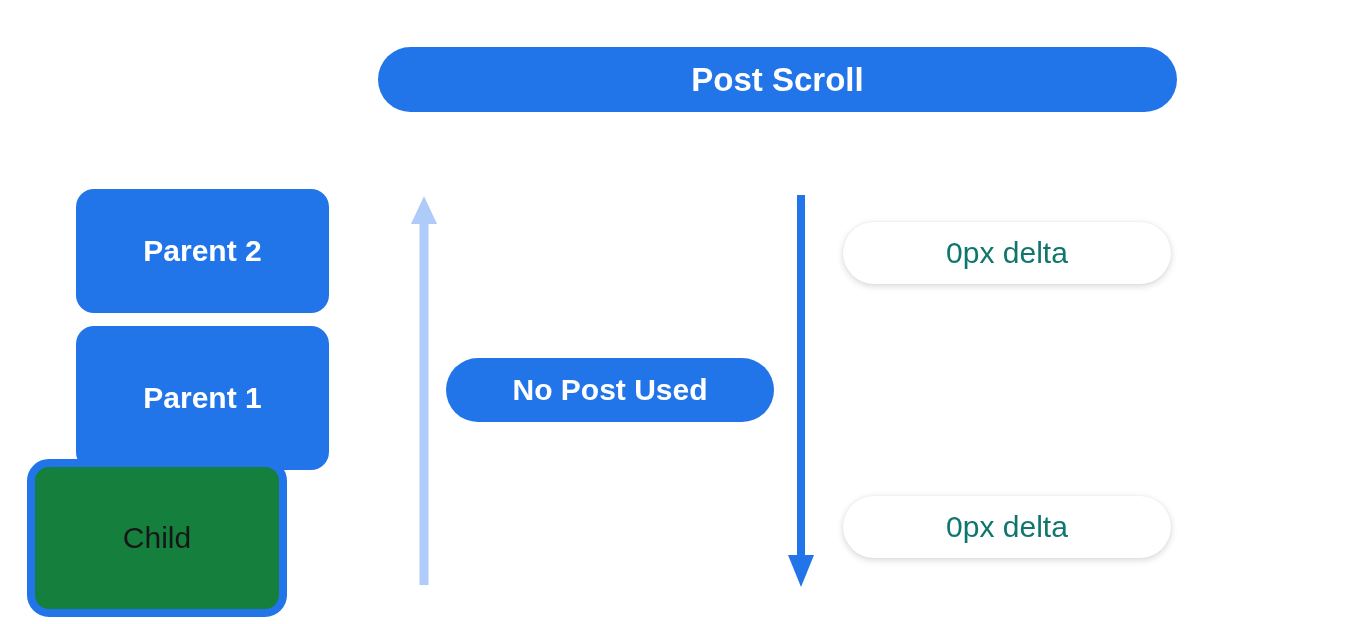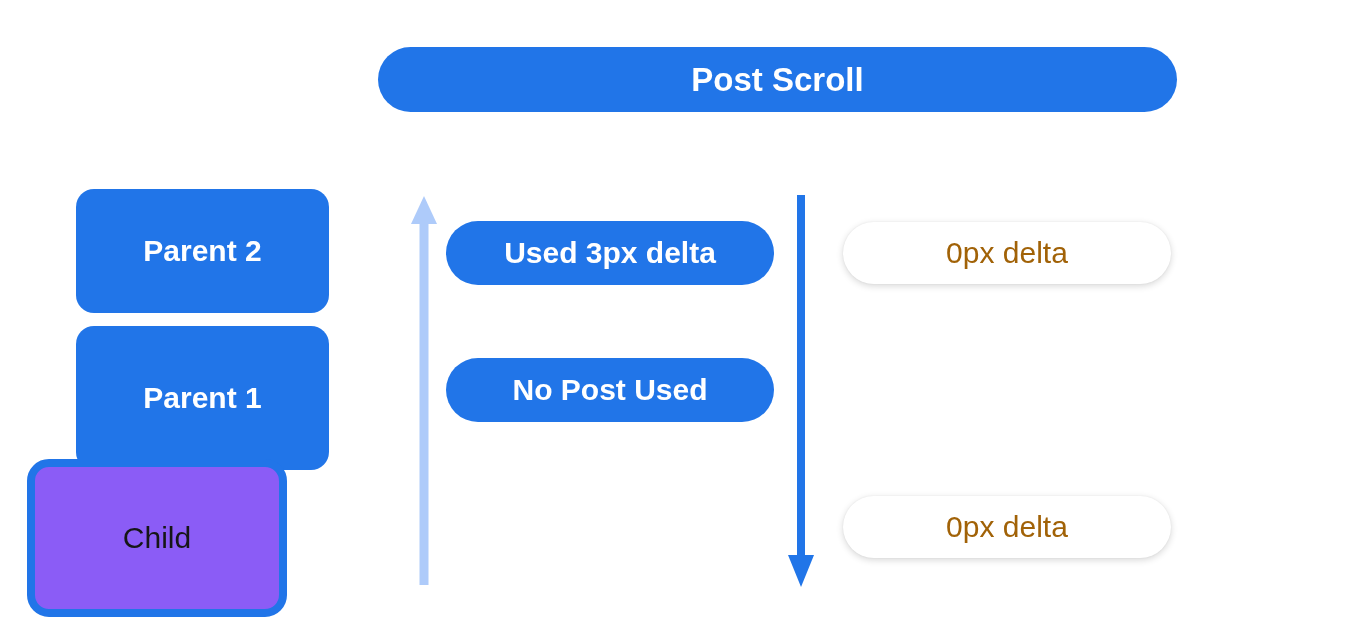--- a/index.html
+++ b/index.html
@@ -23,21 +23,21 @@
     box-sizing: border-box;
     white-space: nowrap;
   }
   .pill-blue {
     background: #2175e8;
     color: #ffffff;
     font-weight: 700;
   }
   .pill-white {
     background: #ffffff;
-    color: #a16207;
+    color: #0f766e;
     font-weight: 500;
     box-shadow: 0 2px 7px rgba(0,0,0,0.16), 0 0 2px rgba(0,0,0,0.06);
   }
   .header-pill {
     left: 378px; top: 47px;
     width: 799px; height: 65px;
     border-radius: 33px;
     font-size: 33px;
     text-align: center;
   }
@@ -47,21 +47,21 @@
     font-weight: 700;
     border-radius: 18px;
     font-size: 30px;
     margin-left: 46px;
   }
   .parent2 { left: 30px; top: 189px; width: 253px; height: 124px; }
   .parent1 { left: 30px; top: 326px; width: 253px; height: 144px; }
   .child {
     left: 27px; top: 459px;
     width: 260px; height: 158px;
-    background: #8b5cf6;
+    background: #15803d;
     border: 8px solid #2175e8;
     border-radius: 22px;
     color: #161616;
     font-weight: 500;
     font-size: 30px;
   }
   .mid-pill {
     width: 328px; height: 64px;
     border-radius: 32px;
     font-size: 30px;
@@ -101,23 +101,20 @@
   <svg class="arrow up-arrow" width="30" height="389" viewBox="0 0 30 389" aria-hidden="true">
     <polygon points="15,0 28,28 2,28" fill="#aecbfa"></polygon>
     <rect x="10.5" y="24" width="9" height="365" fill="#aecbfa"></rect>
   </svg>
 
   <svg class="arrow down-arrow" width="30" height="392" viewBox="0 0 30 392" aria-hidden="true">
     <rect x="11" y="0" width="8" height="364" fill="#2175e8"></rect>
     <polygon points="15,392 2,360 28,360" fill="#2175e8"></polygon>
   </svg>
 
-  <div class="pill pill-blue mid-pill used-delta">
-    <span>Used 3px delta</span>
-  </div>
   <div class="pill pill-blue mid-pill no-delta">
     <span>No Post Used</span>
   </div>
 
   <div class="pill pill-white zero-pill zero-top">
     <span>0px delta</span>
   </div>
   <div class="pill pill-white zero-pill zero-bottom">
     <span>0px delta</span>
   </div>

